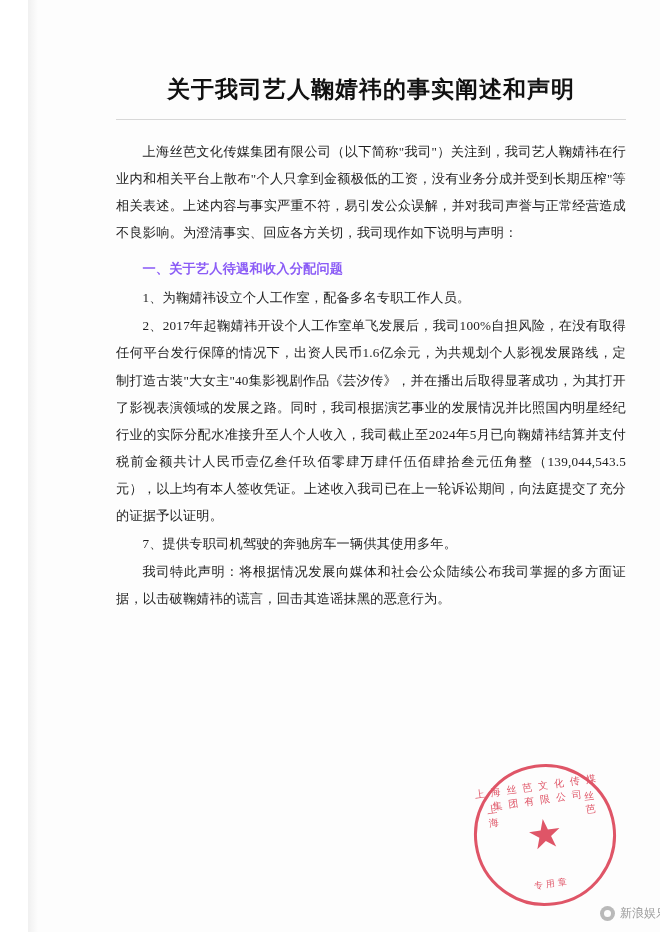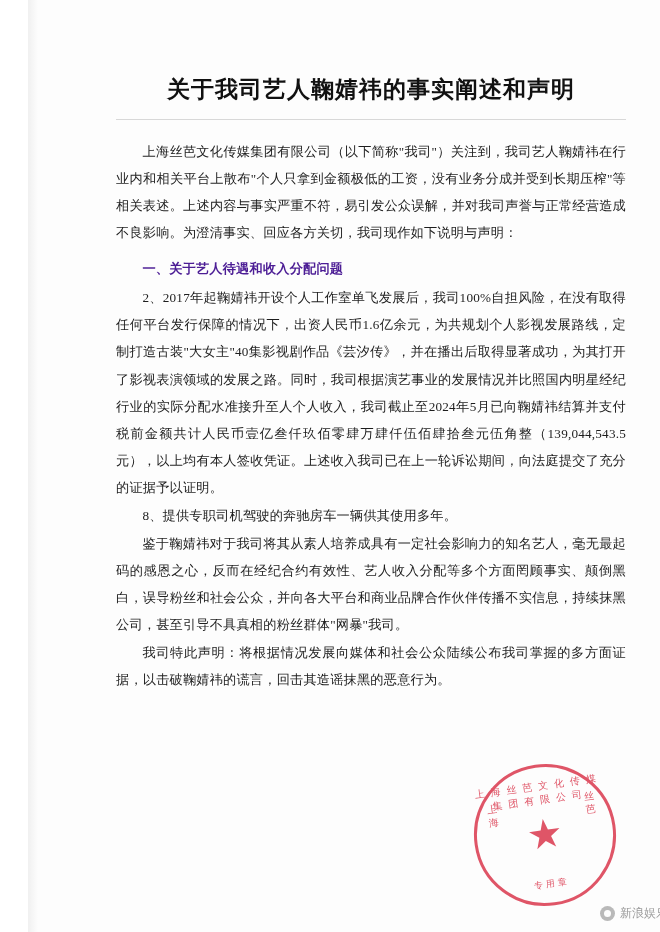--- a/index.html
+++ b/index.html
@@ -47,21 +47,21 @@
     letter-spacing: 0.2px;
   }
   p.para {
     margin: 0 0 1px 0;
     text-indent: 2em;
   }
   p.section-head {
     margin: 9px 0 2px 0;
     text-indent: 2em;
     font-weight: bold;
-    color: #4c1d95;
+    color: #8b5cf6;
   }
   
   .seal {
     position: absolute;
     right: 72px;
     bottom: 26px;
     width: 136px;
     height: 136px;
     border: 3px solid #d7263d;
     border-radius: 50%;
@@ -162,23 +162,23 @@
 
   <div class="edge-shadow-left"></div>
   <div class="edge-shadow-right"></div>
 
   <h1 class="doc-title">关于我司艺人鞠婧祎的事实阐述和声明</h1>
   <div class="title-rule"></div>
 
   <div class="body-text">
     <p class="para">上海丝芭文化传媒集团有限公司（以下简称"我司"）关注到，我司艺人鞠婧祎在行业内和相关平台上散布"个人只拿到金额极低的工资，没有业务分成并受到长期压榨"等相关表述。上述内容与事实严重不符，易引发公众误解，并对我司声誉与正常经营造成不良影响。为澄清事实、回应各方关切，我司现作如下说明与声明：</p>
     <p class="section-head">一、关于艺人待遇和收入分配问题</p>
+    <p class="para">1、为鞠婧祎设立个人工作室，配备多名专职工作人员。</p>
     <p class="para">2、2017年起鞠婧祎开设个人工作室单飞发展后，我司100%自担风险，在没有取得任何平台发行保障的情况下，出资人民币1.6亿余元，为共规划个人影视发展路线，定制打造古装"大女主"40集影视剧作品《芸汐传》，并在播出后取得显著成功，为其打开了影视表演领域的发展之路。同时，我司根据演艺事业的发展情况并比照国内明星经纪行业的实际分配水准接升至人个人收入，我司截止至2024年5月已向鞠婧祎结算并支付税前金额共计人民币壹亿叁仟玖佰零肆万肆仟伍佰肆拾叁元伍角整（139,044,543.5元），以上均有本人签收凭证。上述收入我司已在上一轮诉讼期间，向法庭提交了充分的证据予以证明。</p>
-    <p class="para">8、提供专职司机驾驶的奔驰房车一辆供其使用多年。</p>
-    <p class="para">鉴于鞠婧祎对于我司将其从素人培养成具有一定社会影响力的知名艺人，毫无最起码的感恩之心，反而在经纪合约有效性、艺人收入分配等多个方面罔顾事实、颠倒黑白，误导粉丝和社会公众，并向各大平台和商业品牌合作伙伴传播不实信息，持续抹黑公司，甚至引导不具真相的粉丝群体"网暴"我司。</p>
+    <p class="para">7、提供专职司机驾驶的奔驰房车一辆供其使用多年。</p>
     <p class="para">我司特此声明：将根据情况发展向媒体和社会公众陆续公布我司掌握的多方面证据，以击破鞠婧祎的谎言，回击其造谣抹黑的恶意行为。</p>
 
   </div>
 
   <div class="seal">
     <div class="seal-top-text">上海丝芭文化传媒集团有限公司</div>
     <div class="seal-left-text">上海</div>
     <div class="seal-right-text">丝芭</div>
     <div class="star">★</div>
     <div class="seal-bottom-text">专用章</div>

